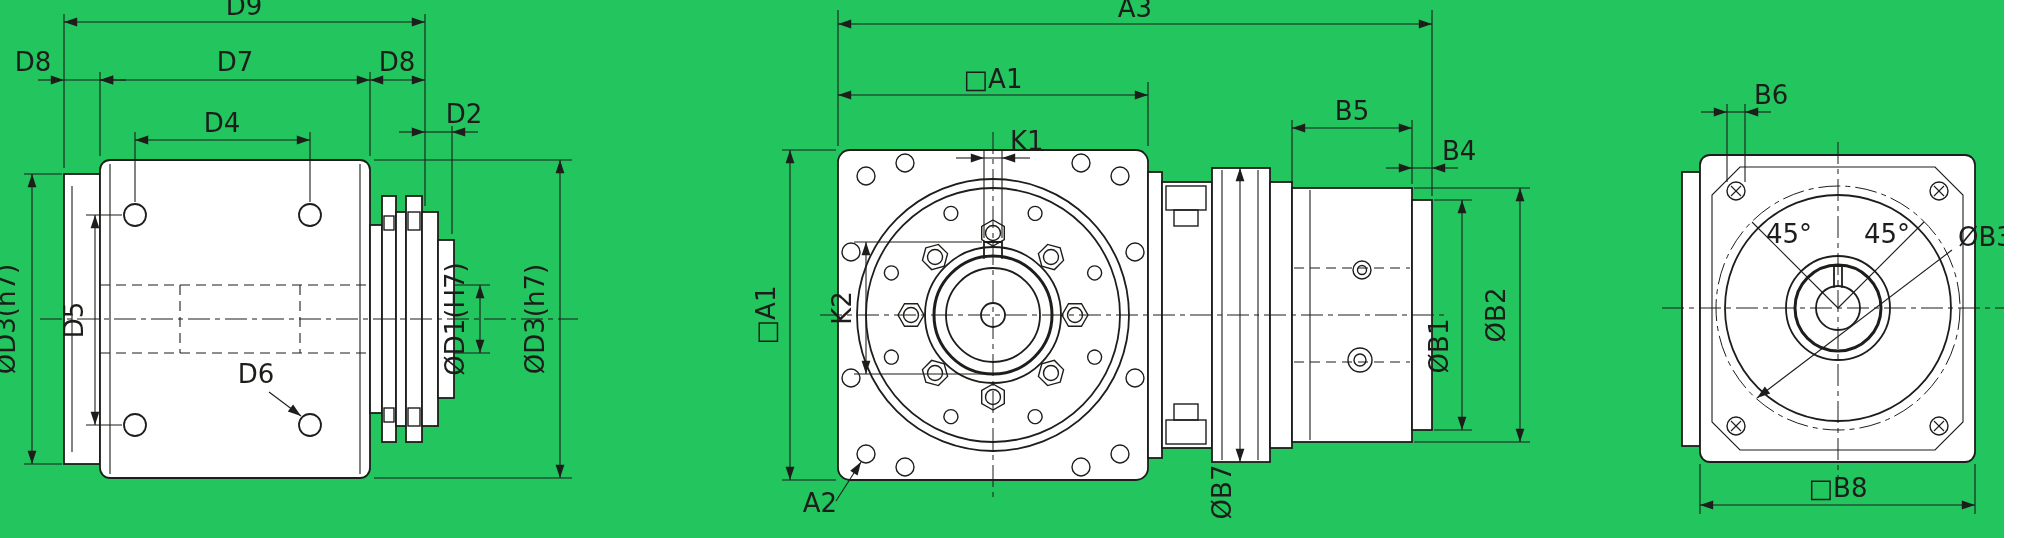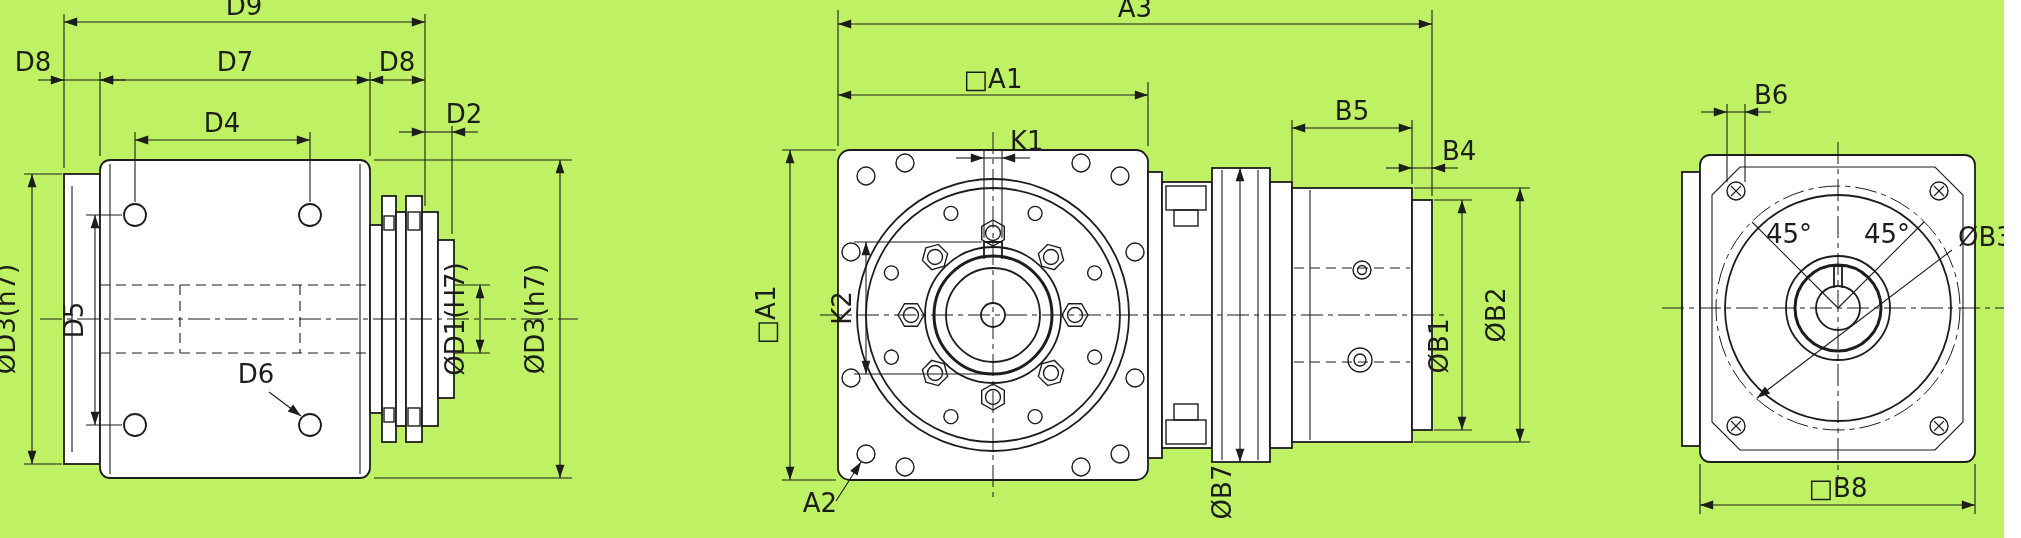--- a/index.html
+++ b/index.html
@@ -1,17 +1,17 @@
 <!DOCTYPE html>
 <html><head>
 <meta charset="utf-8">
 <title>Technical Drawing</title>
 <style>
   html,body{margin:0;padding:0;background:#ffffff;}
-  .stage{width:2004px;height:538px;position:relative;background:#bef264;overflow:hidden;}
+  .stage{width:2004px;height:538px;position:relative;background:#22c55e;overflow:hidden;}
   svg{display:block;}
   .s{stroke:#1d1d1b;stroke-width:1.8;fill:none;stroke-linecap:round;}
   .m{stroke:#1d1d1b;stroke-width:1.4;fill:none;}
   .b{stroke:#1d1d1b;stroke-width:3;fill:none;}
   .t{stroke:#1d1d1b;stroke-width:1.1;fill:none;}
   .f{fill:#ffffff;}
   .dash{stroke-dasharray:10 6;}
   .cl{stroke:#1d1d1b;stroke-width:1;fill:none;stroke-dasharray:22 5 5 5;}
   .lbl{font-family:"DejaVu Sans","Liberation Sans",sans-serif;font-size:26px;fill:#1d1d1b;text-anchor:middle;}
   .st{text-anchor:start;}

